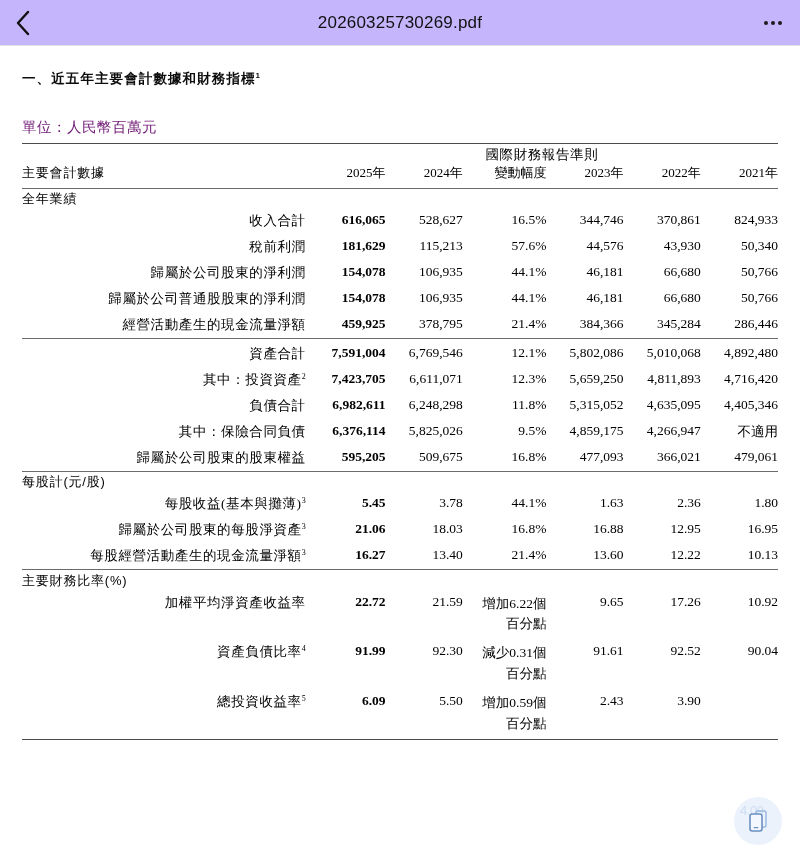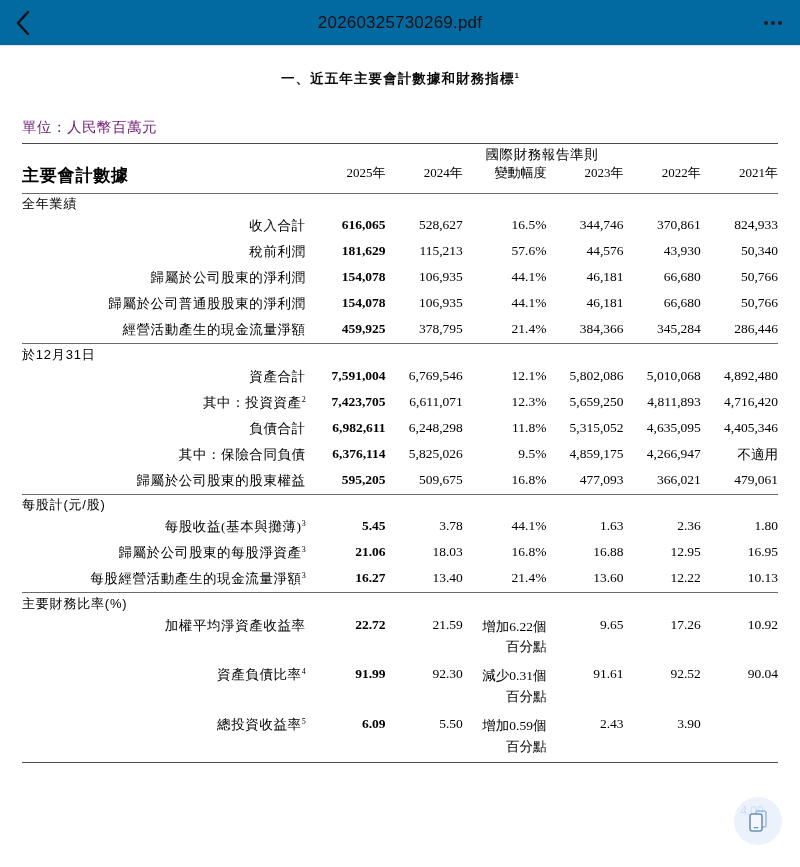--- a/index.html
+++ b/index.html
@@ -10,21 +10,21 @@
     background: #ffffff;
     font-family: "Liberation Serif", "DejaVu Serif", serif;
     -webkit-font-smoothing: antialiased;
   }
 
   
   .appbar {
     position: relative;
     height: 46px;
     width: 800px;
-    background: #0369a1;
+    background: #c4b5fd;
     border-bottom: 1px solid #e3e3e3;
     display: flex;
     align-items: center;
     justify-content: center;
   }
   .appbar-title {
     font-family: "Liberation Sans", sans-serif;
     font-size: 17px;
     color: #111111;
     letter-spacing: 0.2px;
@@ -65,21 +65,20 @@
     overflow: hidden;
   }
 
   .doc-heading {
     margin-top: 24px;
     font-family: "Liberation Sans", sans-serif;
     font-weight: bold;
     font-size: 13.5px;
     color: #0d0d0d;
     letter-spacing: 1.1px;
-    text-align: center;
   }
   .doc-heading sup { font-size: 8px; font-weight: bold; vertical-align: super; letter-spacing: 0; }
 
   .unit-line {
     margin-top: 30px;
     text-align: left;
     font-size: 14.5px;
     color: #701a75;
     letter-spacing: 0.5px;
     padding-right: 2px;
@@ -112,22 +111,22 @@
   }
   .hdr-years td {
     text-align: right;
     padding-bottom: 6px;
     font-size: 13px;
     white-space: nowrap;
   }
   .hdr-years td.lbl {
     text-align: left;
     font-family: "Liberation Sans", sans-serif;
-    font-weight: bold;
-    font-size: 17px;
+    font-weight: normal;
+    font-size: 13px;
     letter-spacing: 0.8px;
     vertical-align: bottom;
     padding-bottom: 6px;
   }
   .hdr-years td.y-cur { font-weight: normal; }
 
   .sec-head td {
     font-family: "Liberation Sans", sans-serif;
     font-weight: bold;
     font-size: 13px;
@@ -286,23 +285,20 @@
           <td class="num cur">459,925</td>
           <td class="num">378,795</td>
           <td class="num">21.4%</td>
           <td class="num">384,366</td>
           <td class="num">345,284</td>
           <td class="num">286,446</td>
         </tr>
         <tr class="rule-mid">
           <td colspan="7"></td>
         </tr>
-        <tr class="sec-head">
-          <td colspan="7">於12月31日</td>
-        </tr>
         <tr class="data">
           <td class="lbl">資產合計</td>
           <td class="num cur">7,591,004</td>
           <td class="num">6,769,546</td>
           <td class="num">12.1%</td>
           <td class="num">5,802,086</td>
           <td class="num">5,010,068</td>
           <td class="num">4,892,480</td>
         </tr>
         <tr class="data">

